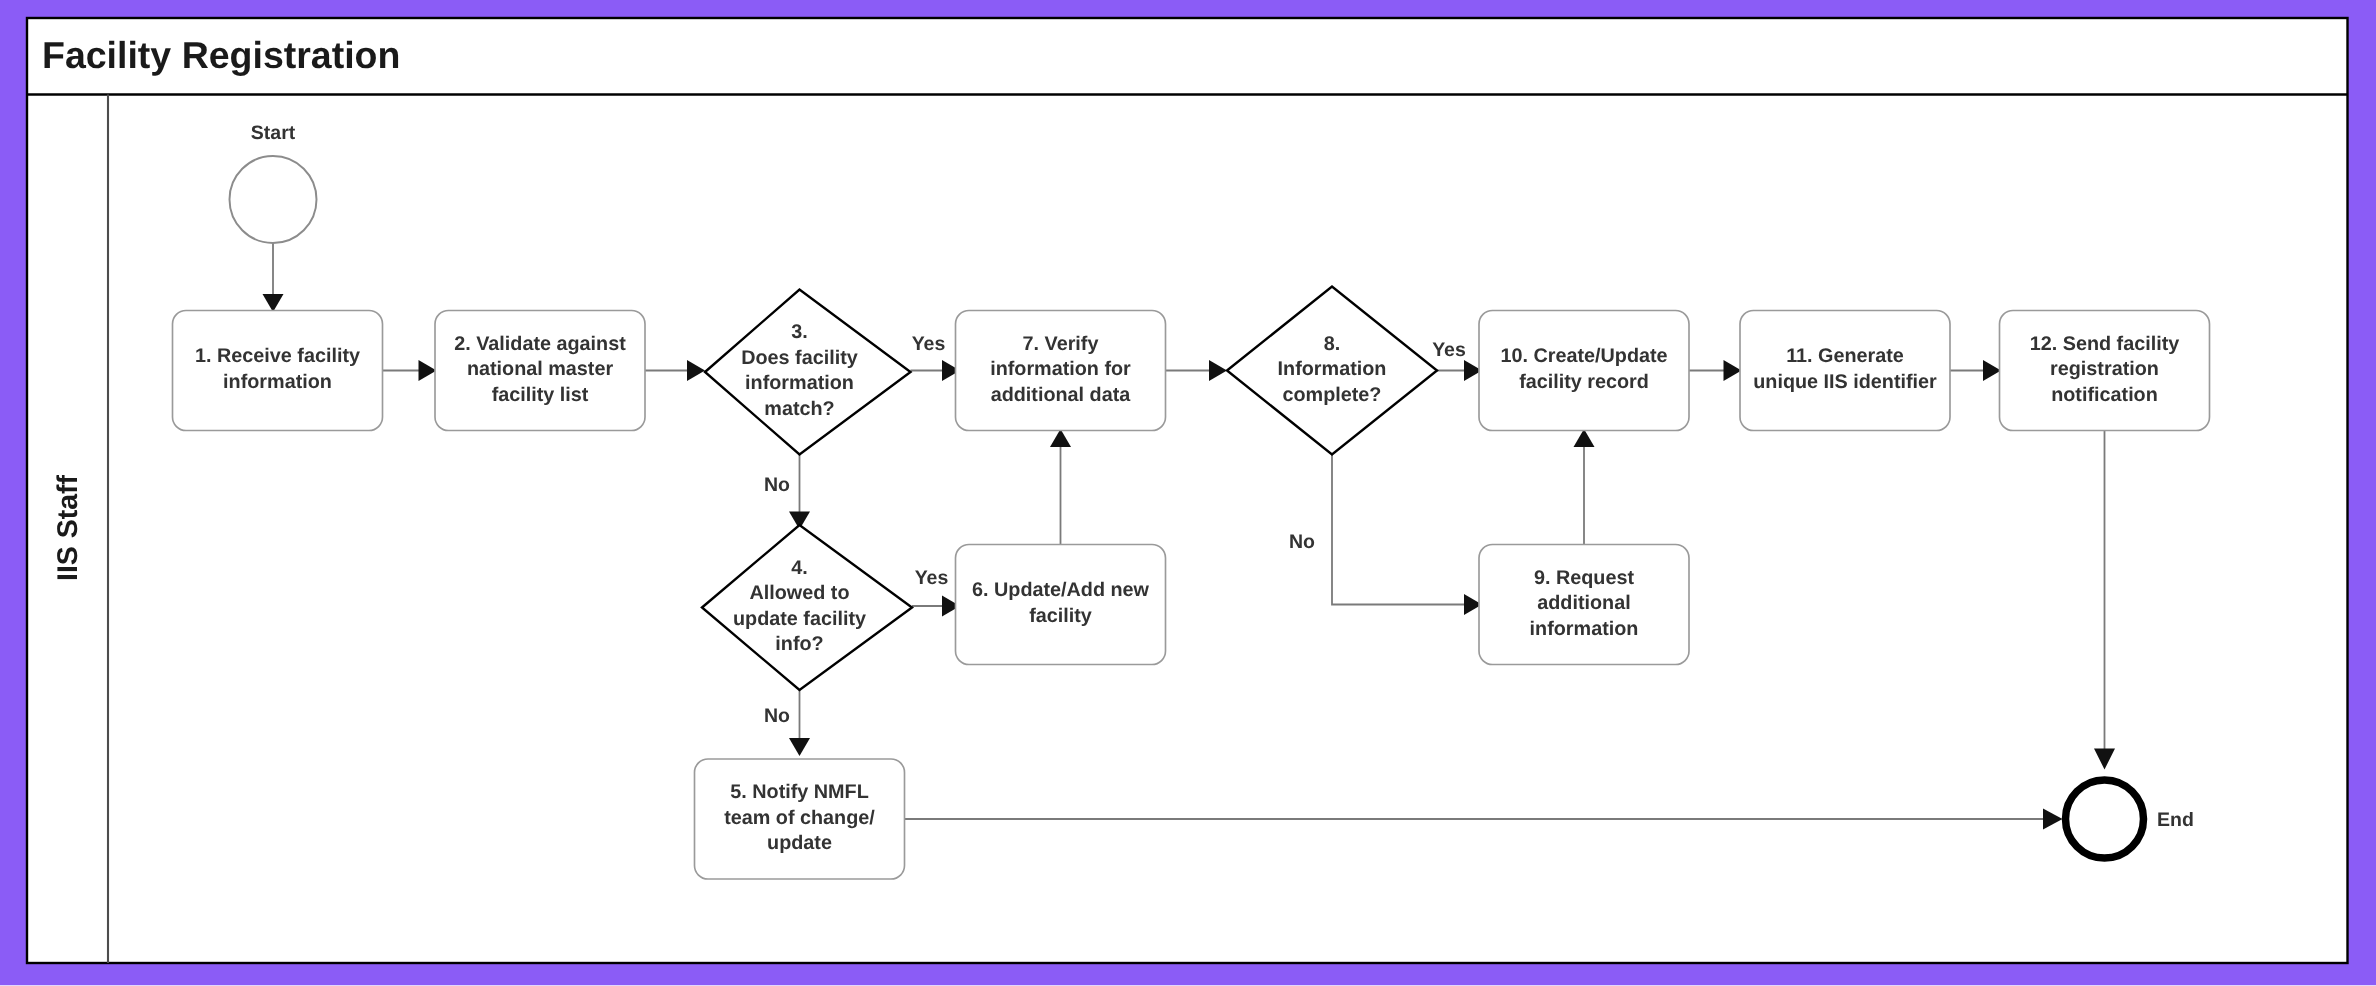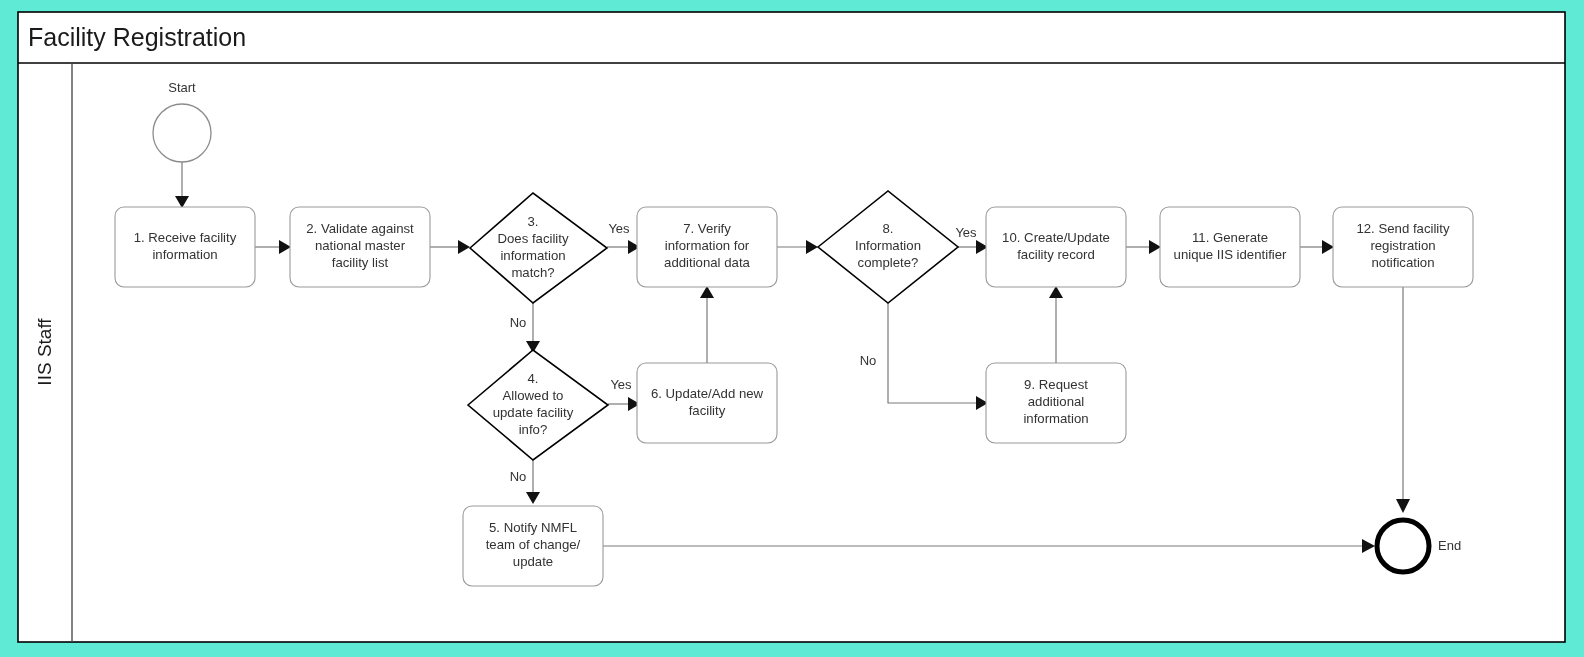--- a/index.html
+++ b/index.html
@@ -9,22 +9,23 @@
     background: #ffffff;
   }
   body {
     font-family: "Liberation Sans", sans-serif;
     color: #000000;
   }
   #canvas {
     position: relative;
     width: 1584px;
     height: 657px;
-    background: #5eead4;
+    background: #8b5cf6;
     overflow: hidden;
+    font-weight: bold;
   }
   #diagram-svg {
     position: absolute;
     left: 0;
     top: 0;
     width: 1584px;
     height: 657px;
   }
   .pool-outline {
     fill: #ffffff;

